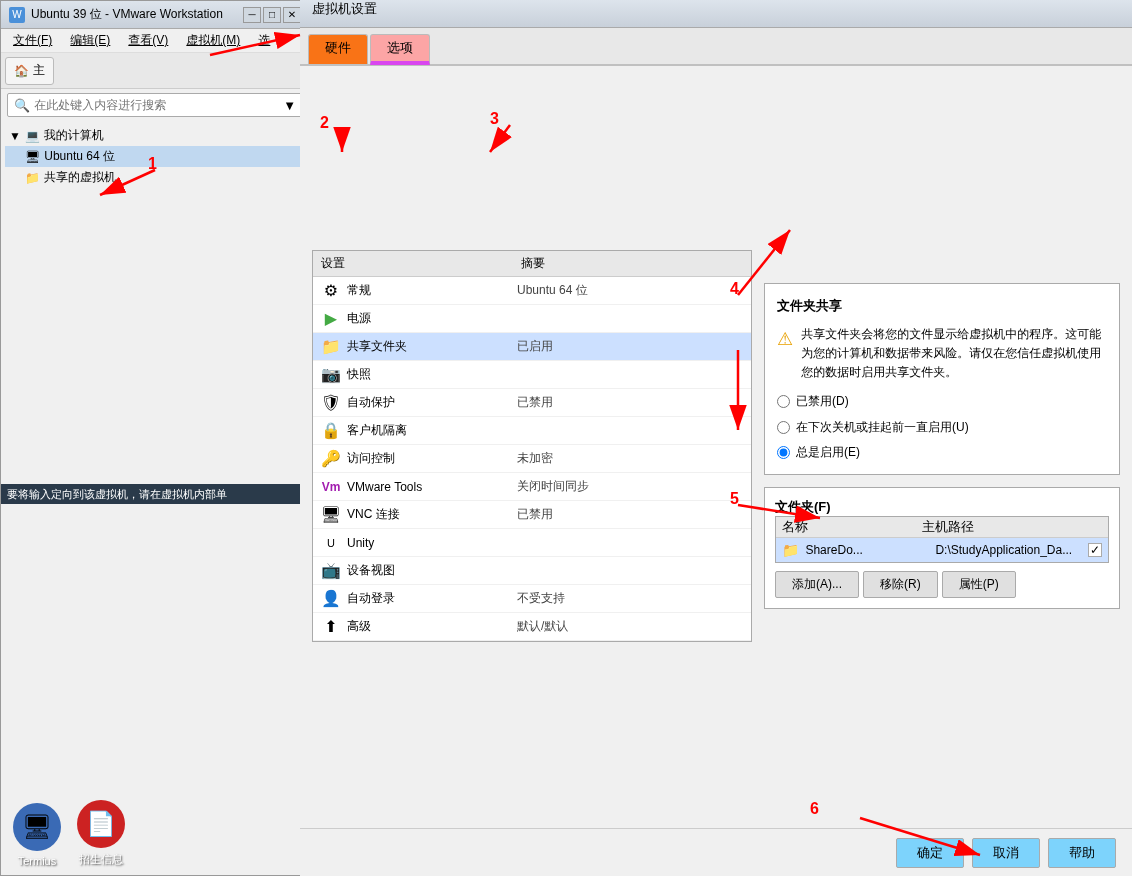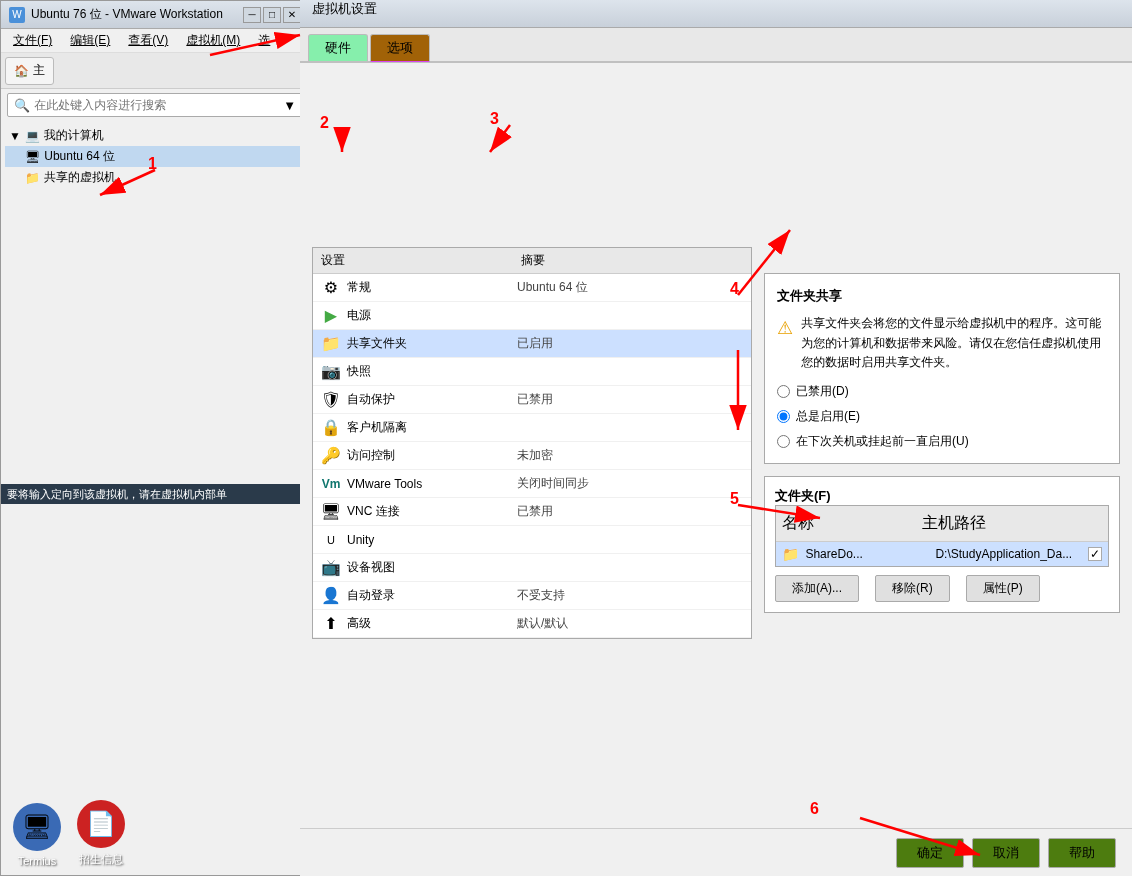--- a/index.html
+++ b/index.html
@@ -173,29 +173,29 @@
       padding: 6px 8px 0;
       background: #e8e8e8;
       border-bottom: 2px solid #c0c0c0;
     }
 
     .tab {
       padding: 4px 16px;
       font-size: 13px;
       border: 1px solid #bbb;
       border-bottom: none;
-      background: #86efac;
+      background: #f97316;
       cursor: pointer;
       border-radius: 3px 3px 0 0;
       margin-right: 2px;
     }
 
     .tab.active {
-      background: #a16207;
-      border-bottom: 1px solid #d946ef;
+      background: #fca5a5;
+      border-bottom: 4px solid #d946ef;
       margin-bottom: -1px;
     }
 
     .dialog-body {
       display: flex;
       gap: 12px;
       padding: 12px;
       height: calc(876px - 28px - 40px - 48px);
       align-items: center;
     }
@@ -316,22 +316,22 @@
       border: 1px solid #aaa;
       flex: 1;
       overflow-y: auto;
       background: white;
     }
 
     .folder-list-header {
       display: flex;
       background: #e8e8e8;
       border-bottom: 1px solid #ccc;
-      padding: 7px 6px;
-      font-size: 16px;
+      padding: 1px 6px;
+      font-size: 13px;
     }
 
     .folder-list-header-col1 {
       width: 140px;
     }
     .folder-list-header-col2 {
       flex: 1;
     }
 
     .folder-list-row {
@@ -359,21 +359,21 @@
 
     .folder-checkbox {
       width: 14px; height: 14px;
       border: 1px solid #aaa;
       background: white;
       display: flex; align-items: center; justify-content: center;
     }
 
     .folder-buttons {
       display: flex;
-      gap: 16px;
+      gap: 4px;
       margin-top: 8px;
     }
 
     .folder-btn {
       padding: 4px 16px;
       background: #e0e0e0;
       border: 1px solid #aaa;
       border-radius: 2px;
       font-size: 12px;
       cursor: pointer;
@@ -391,21 +391,21 @@
       border-top: 1px solid #ccc;
       display: flex;
       align-items: center;
       justify-content: flex-end;
       padding: 0 16px;
       gap: 8px;
     }
 
     .bottom-btn {
       padding: 5px 20px;
-      background: #4d7c0f;
+      background: #7dd3fc;
       border: 1px solid #aaa;
       border-radius: 2px;
       font-size: 13px;
       cursor: pointer;
       font-family: 'Microsoft YaHei', SimSun, sans-serif;
     }
 
     .status-bar {
       background: #2a3a4a;
       color: white;
@@ -454,21 +454,21 @@
       pointer-events: none;
       z-index: 100;
     }
   </style>
 </head>
 <body>
 
 <div class="vmware-panel">
   <div class="title-bar">
     <div class="title-bar-icon">W</div>
-    <span class="title-bar-text">Ubuntu 76 位 - VMware Workstation</span>
+    <span class="title-bar-text">Ubuntu 39 位 - VMware Workstation</span>
     <div class="title-bar-controls">
       <div class="title-bar-btn">─</div>
       <div class="title-bar-btn">□</div>
       <div class="title-bar-btn">✕</div>
     </div>
   </div>
 
   <div class="menu-bar">
     <div class="menu-item">文件(F)</div>
     <div class="menu-item">编辑(E)</div>
@@ -569,21 +569,21 @@
         <div class="settings-icon">🔒</div>
         <div class="settings-name">客户机隔离</div>
         <div class="settings-summary"></div>
       </div>
       <div class="settings-row">
         <div class="settings-icon">🔑</div>
         <div class="settings-name">访问控制</div>
         <div class="settings-summary">未加密</div>
       </div>
       <div class="settings-row">
-        <div class="settings-icon" style="color:#0f766e;font-size:12px;font-weight:bold;">Vm</div>
+        <div class="settings-icon" style="color:#a21caf;font-size:12px;font-weight:bold;">Vm</div>
         <div class="settings-name">VMware Tools</div>
         <div class="settings-summary">关闭时间同步</div>
       </div>
       <div class="settings-row">
         <div class="settings-icon">🖥</div>
         <div class="settings-name">VNC 连接</div>
         <div class="settings-summary">已禁用</div>
       </div>
       <div class="settings-row">
         <div class="settings-icon" style="font-size:11px;">U</div>
@@ -613,26 +613,26 @@
         <div class="info-warning">
           <span class="warning-icon">⚠</span>
           <span>共享文件夹会将您的文件显示给虚拟机中的程序。这可能为您的计算机和数据带来风险。请仅在您信任虚拟机使用您的数据时启用共享文件夹。</span>
         </div>
         <div class="radio-group">
           <div class="radio-item">
             <input type="radio" name="share" style="">
             <label>已禁用(D)</label>
           </div>
           <div class="radio-item">
+            <input type="radio" name="share" style="">
+            <label>在下次关机或挂起前一直启用(U)</label>
+          </div>
+          <div class="radio-item">
             <input type="radio" name="share" checked="" style="">
             <label>总是启用(E)</label>
-          </div>
-          <div class="radio-item">
-            <input type="radio" name="share" style="">
-            <label>在下次关机或挂起前一直启用(U)</label>
           </div>
         </div>
       </div>
 
       <div class="folder-box">
         <div class="folder-box-title">文件夹(F)</div>
         <div class="folder-list">
           <div class="folder-list-header">
             <div class="folder-list-header-col1">名称</div>
             <div class="folder-list-header-col2">主机路径</div>

